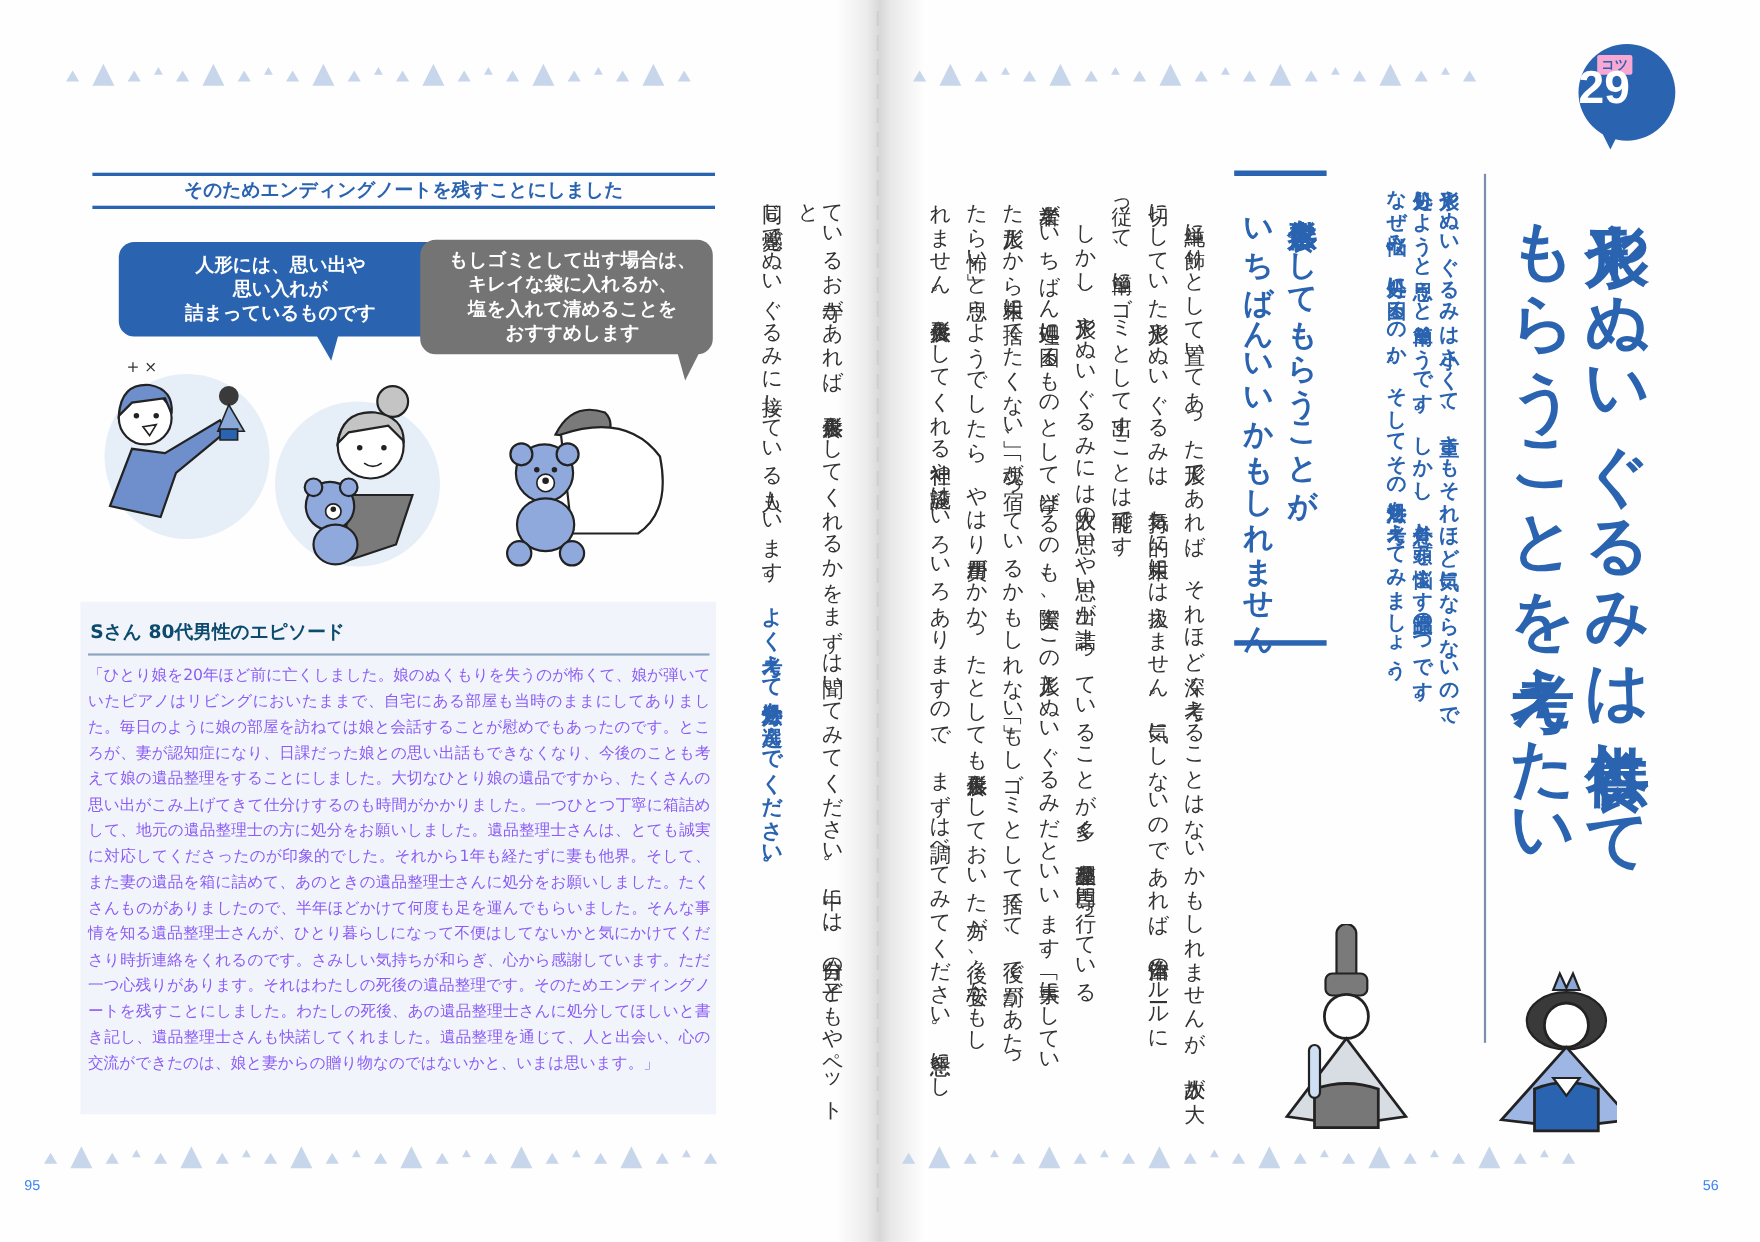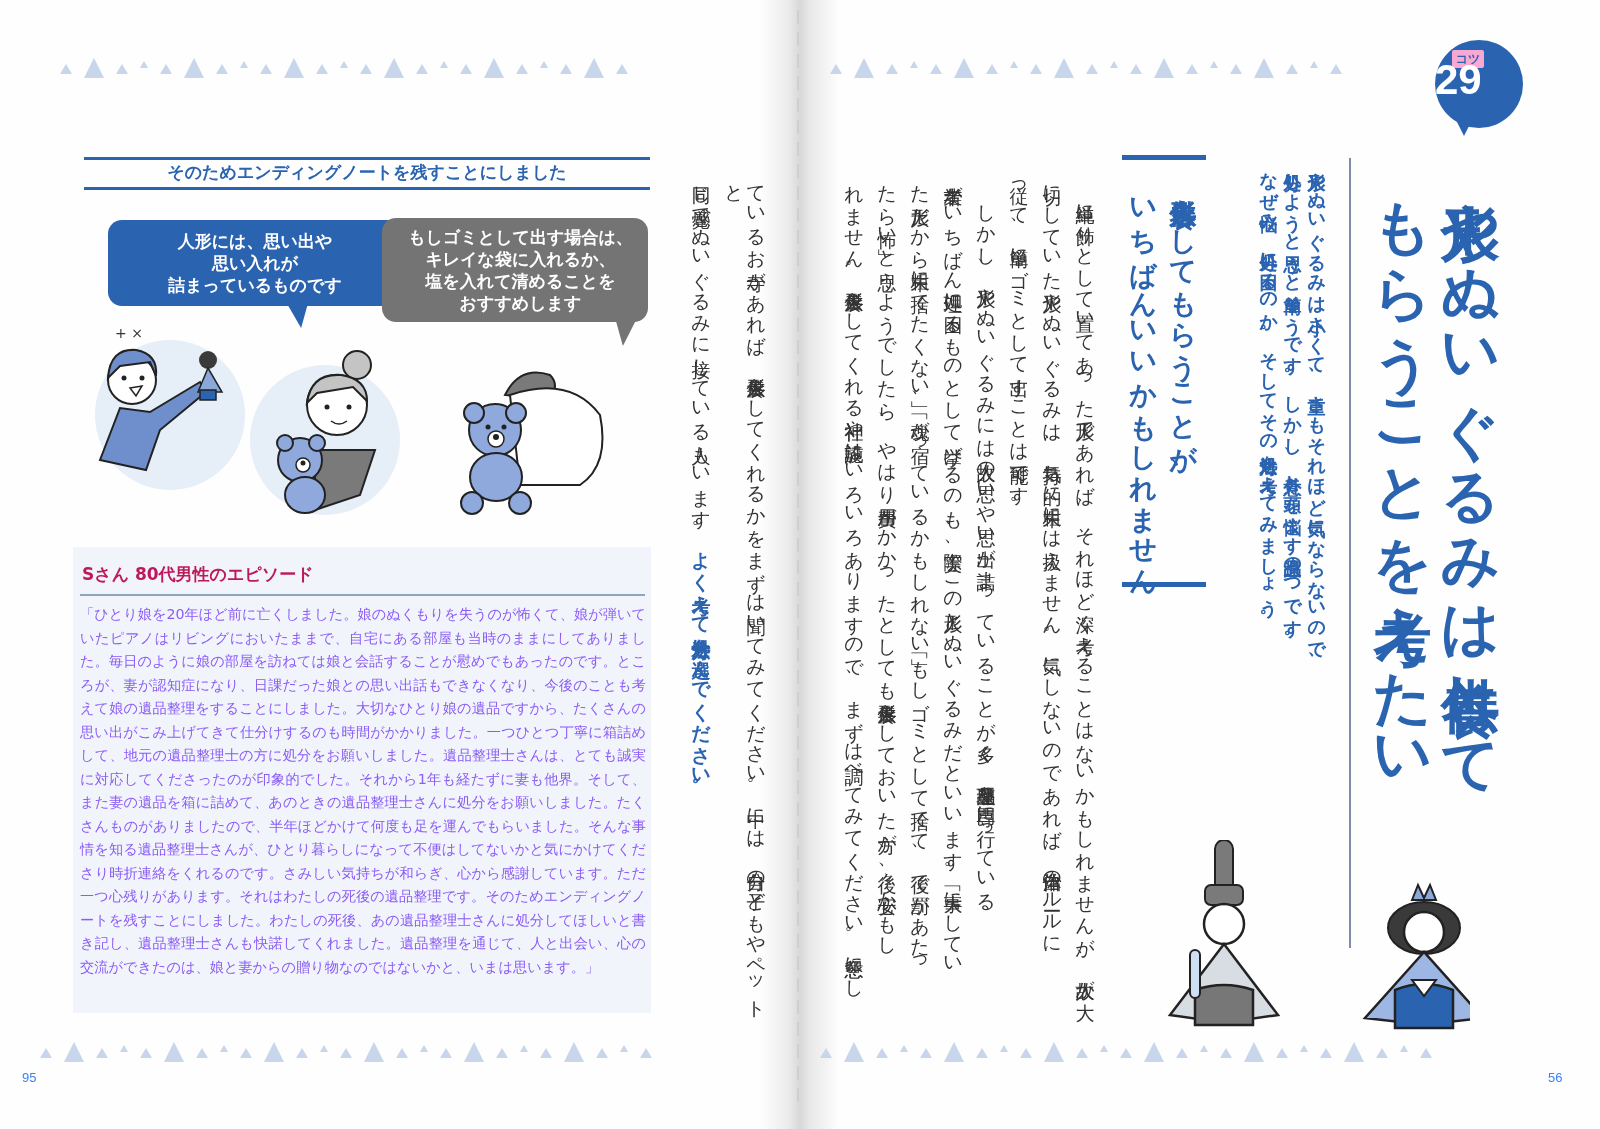--- a/index.html
+++ b/index.html
@@ -53,21 +53,21 @@
 
   .bubble { position: absolute; border-radius: 14px; color: #fff; font-weight: bold; font-size: 17px; text-align: center; line-height: 1.3; display: flex; align-items: center; justify-content: center; padding: 8px; }
   .bubble.blue { left: 84px; top: 220px; width: 294px; height: 86px; background: #2a63b0; margin-left: 24px; }
   .bubble.gray { left: 382px; top: 218px; width: 266px; height: 104px; background: #747474; }
   .bubble-tail-blue { position: absolute; left: 290px; top: 300px; width: 0; height: 0; border-left: 6px solid transparent; border-right: 18px solid transparent; border-top: 28px solid #2a63b0; transform: skewX(20deg); }
   .bubble-tail-gray { position: absolute; left: 610px; top: 318px; width: 0; height: 0; border-left: 18px solid transparent; border-right: 4px solid transparent; border-top: 28px solid #747474; transform: skewX(-20deg); }
 
   .illus { position: absolute; }
 
   .episode-box { position: absolute; left: 73px; top: 547px; width: 578px; height: 466px; background: #f1f5fb; }
-  .episode-title { position: absolute; left: 82px; top: 563px; font-size: 17px; font-weight: bold; color: #be185d; font-family: "DejaVu Sans", sans-serif; }
+  .episode-title { position: absolute; left: 82px; top: 563px; font-size: 17px; font-weight: bold; color: #0c4a6e; font-family: "DejaVu Sans", sans-serif; }
   .episode-rule { position: absolute; left: 80px; top: 594px; width: 565px; height: 2px; background: #8fa5bf; }
   .episode-text { position: absolute; left: 80px; top: 603px; width: 566px; font-size: 14.2px; color: #8b5cf6; line-height: 23.5px; text-align: justify; }
 
   .hina { position: absolute; }
 </style>
 </head>
 <body>
 
 <div class="spread">
   <div class="page-left"></div>

